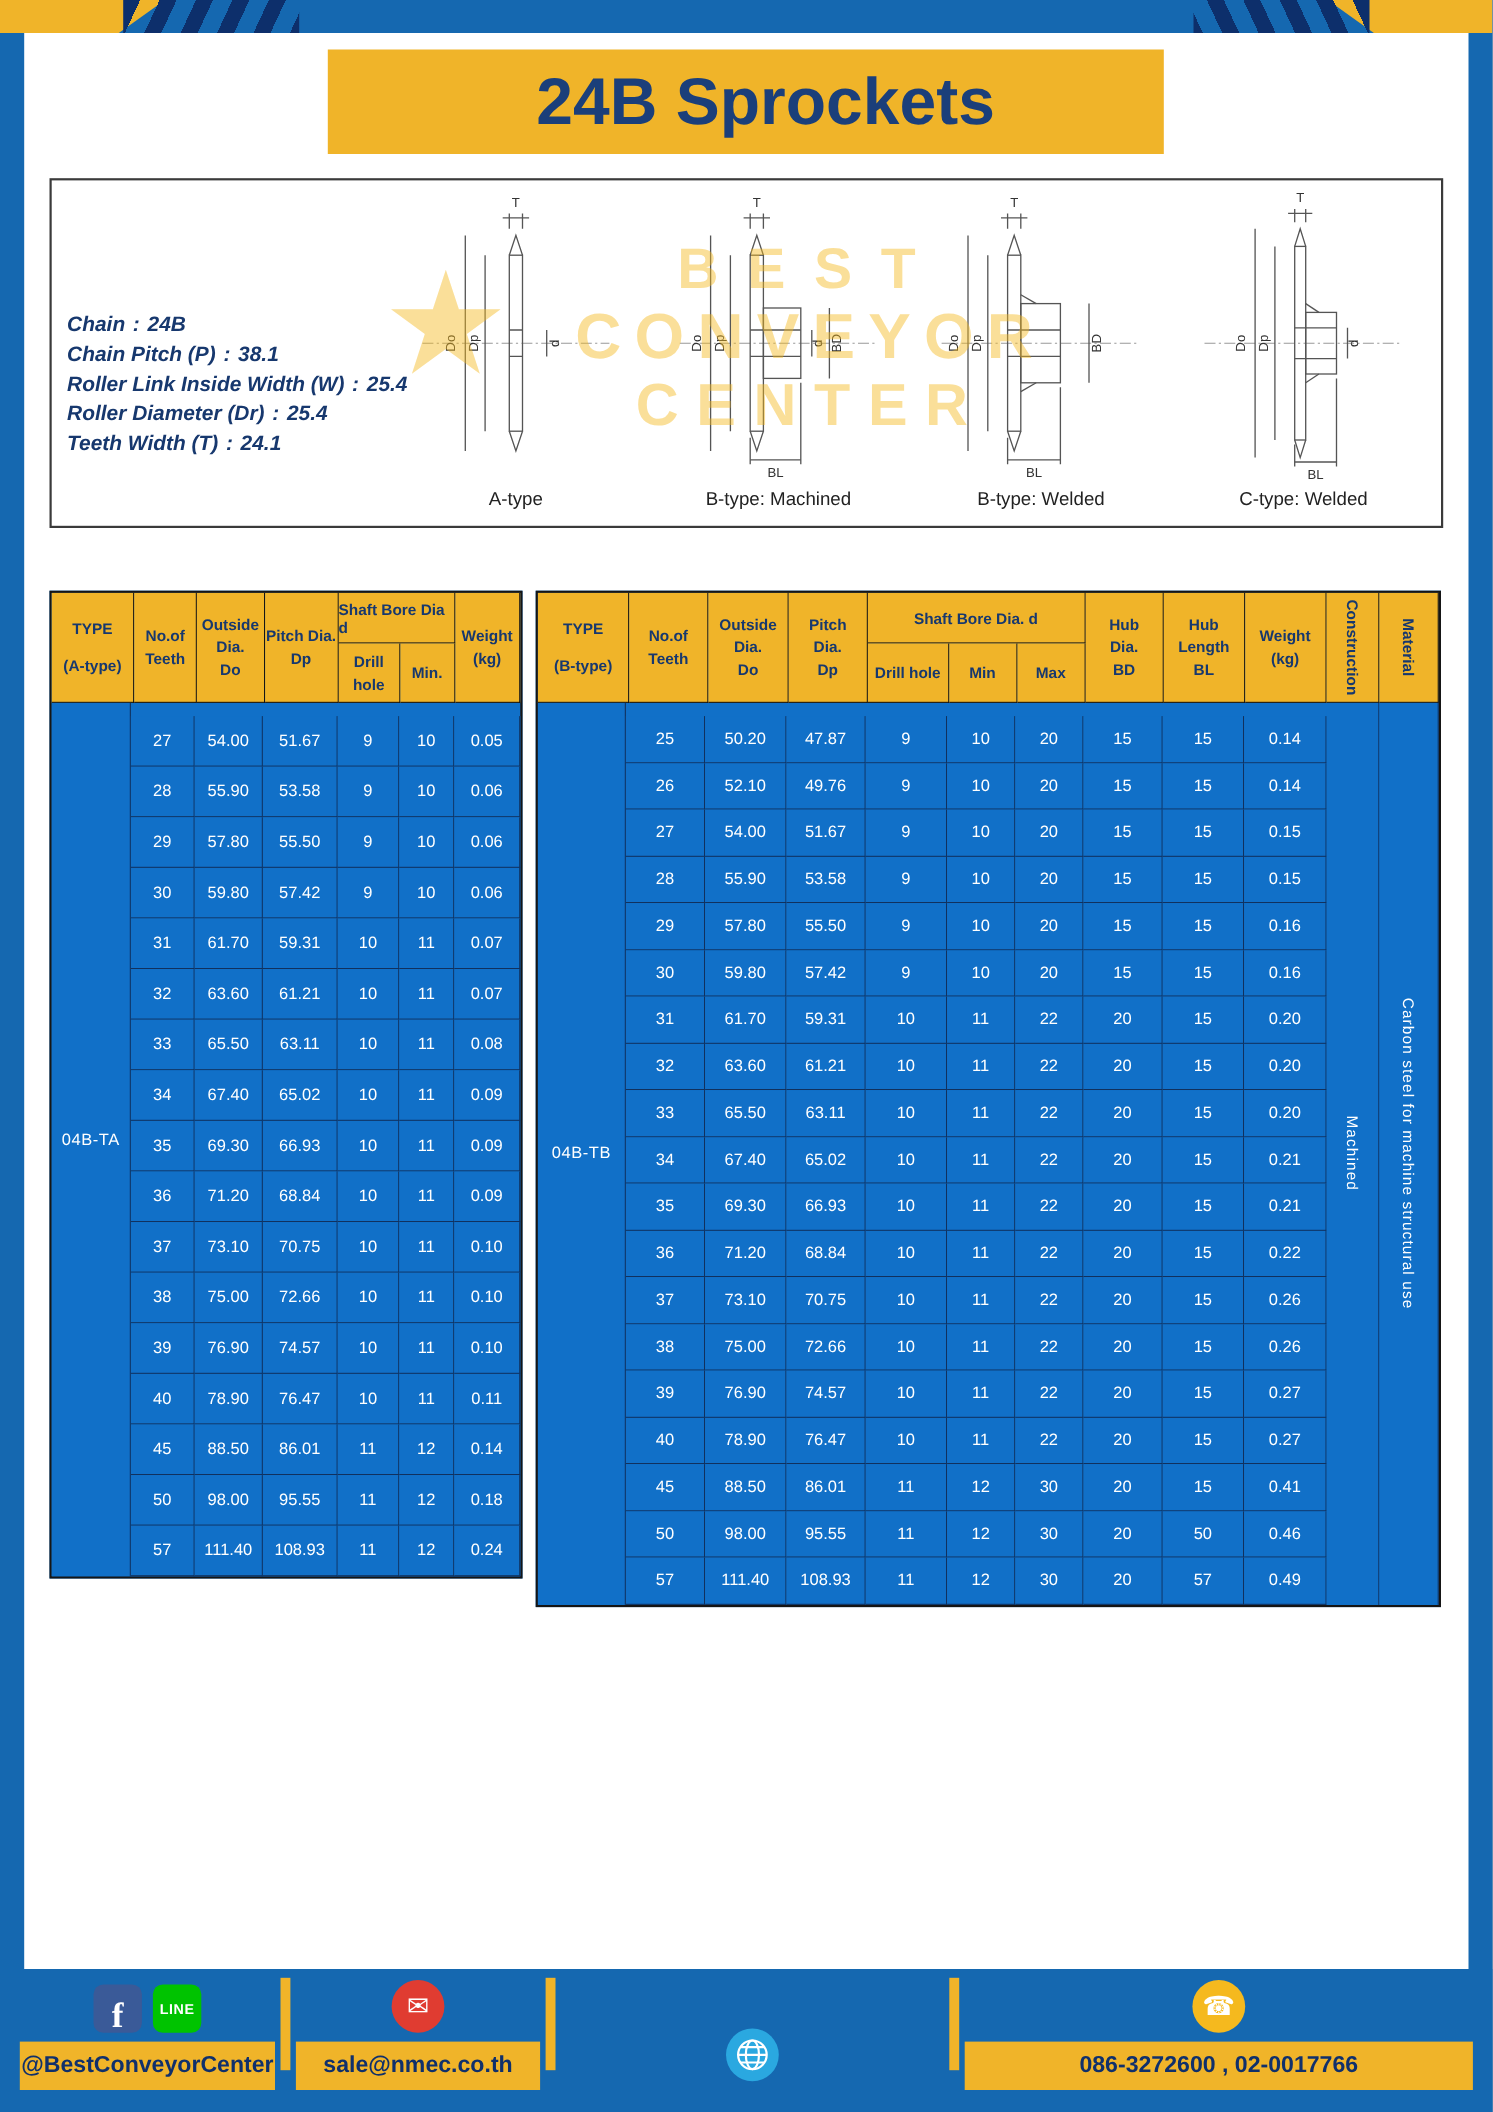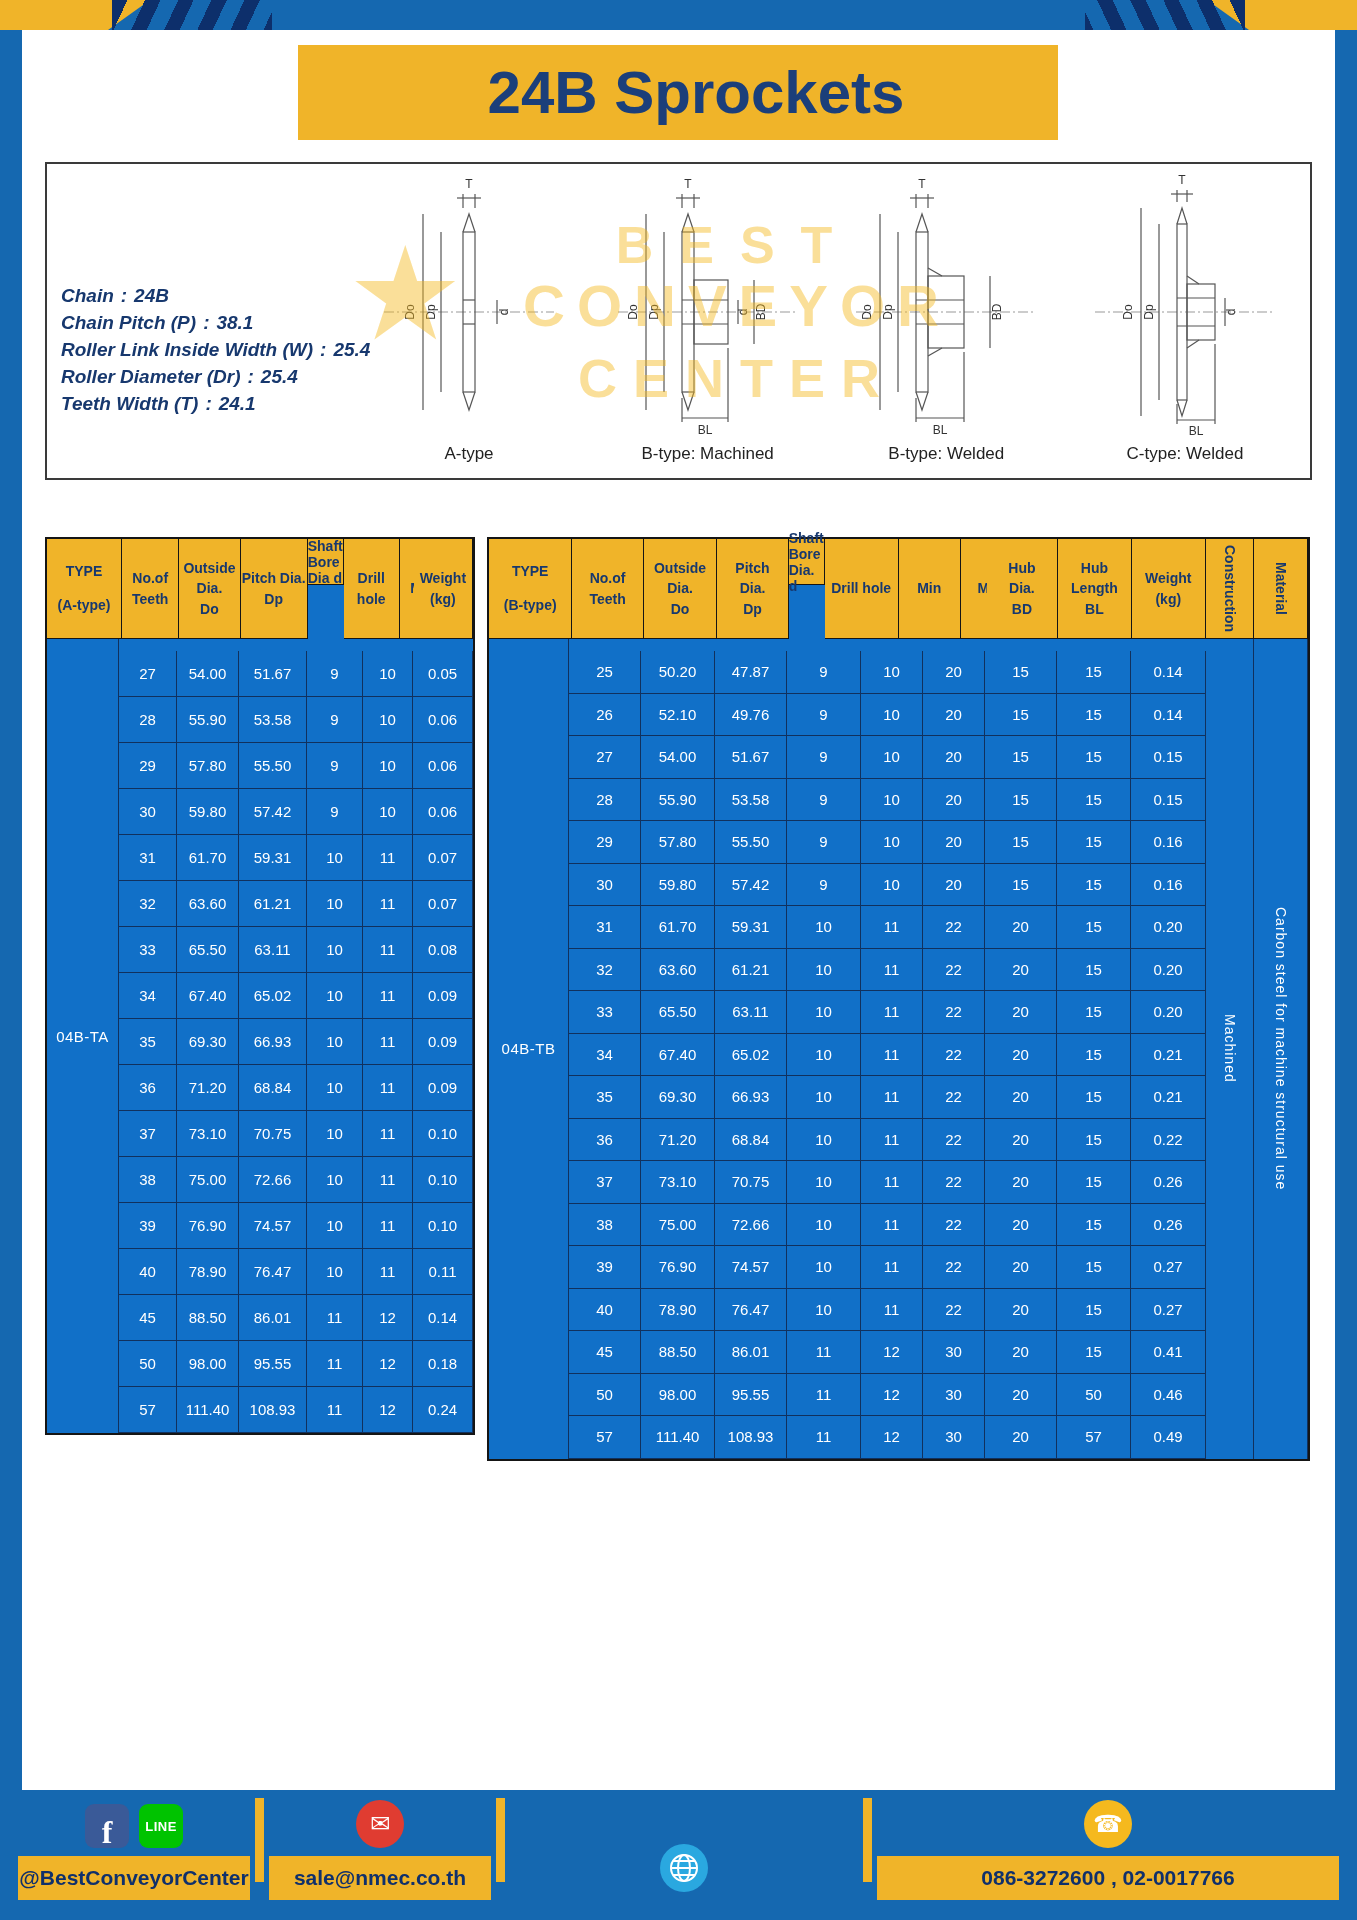--- a/index.html
+++ b/index.html
@@ -21,39 +21,39 @@
         color:#1b3f7a;font-size:60px;font-weight:bold;display:flex;align-items:center;justify-content:center;padding-left:36px;}
   
   .spec-box{position:absolute;left:23px;top:132px;width:1267px;height:318px;background:#fff;border:2px solid #3a3a3a;}
   .specs{position:absolute;left:14px;top:118px;}
   .spec-line{font-size:19px;font-weight:bold;color:#17386e;line-height:27px;white-space:nowrap;font-style:italic;}
   .spec-colon{margin:0 7px;}
   .watermark{position:absolute;left:420px;top:55px;width:540px;text-align:center;color:#f5b91e;
         opacity:.45;pointer-events:none;z-index:3;font-weight:bold;line-height:1;}
   .watermark .w1{font-size:52px;letter-spacing:26px;}
   .watermark .w2{font-size:58px;letter-spacing:12px;margin-top:6px;}
-  .watermark .w3{font-size:54px;letter-spacing:16px;margin-top:16px;}
+  .watermark .w3{font-size:54px;letter-spacing:16px;margin-top:6px;}
   .watermark .star{position:absolute;left:-120px;top:10px;font-size:130px;letter-spacing:0;}
   .diagrams{position:absolute;left:315px;top:8px;right:18px;display:flex;justify-content:space-between;z-index:2;}
   .fig{width:214px;text-align:center;}
   .fig svg{display:block;margin:0 auto;}
   .fig .cap{font-size:17px;color:#222;margin-top:2px;}
   svg .ln{stroke:#555;fill:none;stroke-width:1.2;}
   svg .cl{stroke:#999;fill:none;stroke-width:1;stroke-dasharray:10 3 2 3;}
   svg text{fill:#333;font-size:12px;font-family:"Liberation Sans",sans-serif;}
   
   .tbl{position:absolute;top:507px;border:2px solid #151515;background:#1170c8;}
   .tbl-a{left:23px;width:430px;}
   .tbl-b{left:465px;width:823px;}
   .thead{display:flex;height:100px;}
   .th{background:#f0b429;color:#17386e;font-weight:bold;font-size:14px;display:flex;align-items:center;
       justify-content:center;text-align:center;border-right:1px solid #151515;border-bottom:1px solid #151515;
       white-space:pre-line;line-height:1.45;}
   .th-type{line-height:2.4;}
-  .th-group{display:flex;}
+  .th-group{display:flex;flex-direction:column;}
   .th-group-top{background:#f0b429;color:#17386e;font-weight:bold;font-size:14px;height:46px;display:flex;
       align-items:center;justify-content:center;border-right:1px solid #151515;border-bottom:1px solid #151515;}
   .th-group-sub{display:flex;flex:1;}
   .th-group-sub .th{height:100%;}
   .tbody{display:flex;align-items:stretch;}
   .rows{display:block;margin-top:12px;}
   .tr{display:flex;}
   .tbl-a .tr{height:46px;}
   .tbl-b .tr{height:42.5px;}
   .td{background:#1170c8;color:#fff;font-size:15px;display:flex;align-items:center;justify-content:center;

